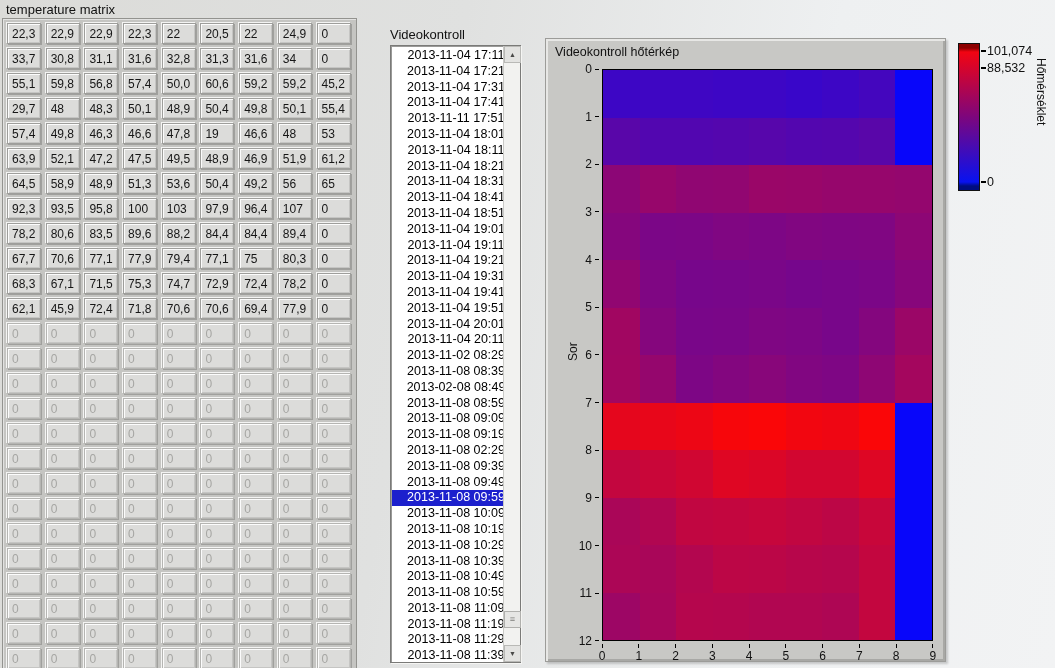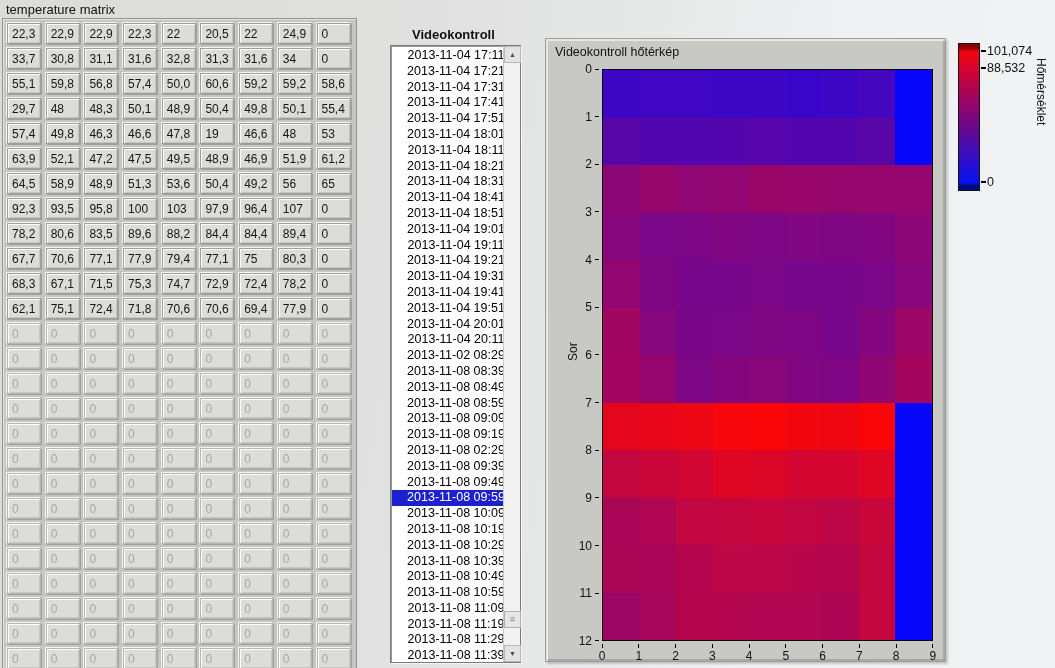--- a/index.html
+++ b/index.html
@@ -19,21 +19,21 @@
   }
   .matrix-grid { display:grid; grid-template-columns:repeat(9,34px); column-gap:4.7px; row-gap:4px; }
   .mcell {
     width:34px; height:21px; font-size:12px; line-height:20px; padding-left:4px;
     background:#dcdcda; color:#161616; border:1px solid #9e9e9b; overflow:hidden;
     box-shadow:inset 1px 1px 0 rgba(255,255,255,.9), inset -1px -1px 0 rgba(0,0,0,.10),
                1px 1px 0 rgba(130,130,127,.55), -1px -1px 0 rgba(255,255,255,.8);
   }
   .mcell.dim { color:#a6a6a3; border-color:#b5b5b2; }
   
-  .list-label { position:absolute; left:412px; top:27px; font-size:13px; color:#111;font-weight:bold; }
+  .list-label { position:absolute; left:390px; top:27px; font-size:13px; color:#111; }
   .list-box {
     position:absolute; left:390px; top:45px; width:131px; height:618px;
     background:#fff; border:1px solid #7a7a78;
     box-shadow:inset 1px 1px 0 #9a9a98, 1px 1px 0 #f5f5f3;
   }
   .list-items { position:absolute; left:1px; top:2px; width:128px; }
   .litem {
     height:15.8px; line-height:15.8px; font-size:12.5px; text-align:center;
     color:#000; white-space:nowrap;
   }
@@ -118,21 +118,21 @@
       <div class="mcell">34</div>
       <div class="mcell">0</div>
       <div class="mcell">55,1</div>
       <div class="mcell">59,8</div>
       <div class="mcell">56,8</div>
       <div class="mcell">57,4</div>
       <div class="mcell">50,0</div>
       <div class="mcell">60,6</div>
       <div class="mcell">59,2</div>
       <div class="mcell">59,2</div>
-      <div class="mcell">58,6</div>
+      <div class="mcell">45,2</div>
       <div class="mcell">29,7</div>
       <div class="mcell">48</div>
       <div class="mcell">48,3</div>
       <div class="mcell">50,1</div>
       <div class="mcell">48,9</div>
       <div class="mcell">50,4</div>
       <div class="mcell">49,8</div>
       <div class="mcell">50,1</div>
       <div class="mcell">55,4</div>
       <div class="mcell">57,4</div>
@@ -192,21 +192,21 @@
       <div class="mcell">68,3</div>
       <div class="mcell">67,1</div>
       <div class="mcell">71,5</div>
       <div class="mcell">75,3</div>
       <div class="mcell">74,7</div>
       <div class="mcell">72,9</div>
       <div class="mcell">72,4</div>
       <div class="mcell">78,2</div>
       <div class="mcell">0</div>
       <div class="mcell">62,1</div>
-      <div class="mcell">75,1</div>
+      <div class="mcell">45,9</div>
       <div class="mcell">72,4</div>
       <div class="mcell">71,8</div>
       <div class="mcell">70,6</div>
       <div class="mcell">70,6</div>
       <div class="mcell">69,4</div>
       <div class="mcell">77,9</div>
       <div class="mcell">0</div>
       <div class="mcell dim">0</div>
       <div class="mcell dim">0</div>
       <div class="mcell dim">0</div>
@@ -336,38 +336,38 @@
     </div>
 </div>
 
 <div class="list-label">Videokontroll</div>
 <div class="list-box">
   <div class="list-items" id="list-items">
       <div class="litem">2013-11-04 17:11</div>
       <div class="litem">2013-11-04 17:21</div>
       <div class="litem">2013-11-04 17:31</div>
       <div class="litem">2013-11-04 17:41</div>
-      <div class="litem">2013-11-04 17:51</div>
+      <div class="litem">2013-11-11 17:51</div>
       <div class="litem">2013-11-04 18:01</div>
       <div class="litem">2013-11-04 18:11</div>
       <div class="litem">2013-11-04 18:21</div>
       <div class="litem">2013-11-04 18:31</div>
       <div class="litem">2013-11-04 18:41</div>
       <div class="litem">2013-11-04 18:51</div>
       <div class="litem">2013-11-04 19:01</div>
       <div class="litem">2013-11-04 19:11</div>
       <div class="litem">2013-11-04 19:21</div>
       <div class="litem">2013-11-04 19:31</div>
       <div class="litem">2013-11-04 19:41</div>
       <div class="litem">2013-11-04 19:51</div>
       <div class="litem">2013-11-04 20:01</div>
       <div class="litem">2013-11-04 20:11</div>
       <div class="litem">2013-11-02 08:29</div>
       <div class="litem">2013-11-08 08:39</div>
-      <div class="litem">2013-11-08 08:49</div>
+      <div class="litem">2013-02-08 08:49</div>
       <div class="litem">2013-11-08 08:59</div>
       <div class="litem">2013-11-08 09:09</div>
       <div class="litem">2013-11-08 09:19</div>
       <div class="litem">2013-11-08 02:29</div>
       <div class="litem">2013-11-08 09:39</div>
       <div class="litem">2013-11-08 09:49</div>
       <div class="litem selected">2013-11-08 09:59</div>
       <div class="litem">2013-11-08 10:09</div>
       <div class="litem">2013-11-08 10:19</div>
       <div class="litem">2013-11-08 10:29</div>

